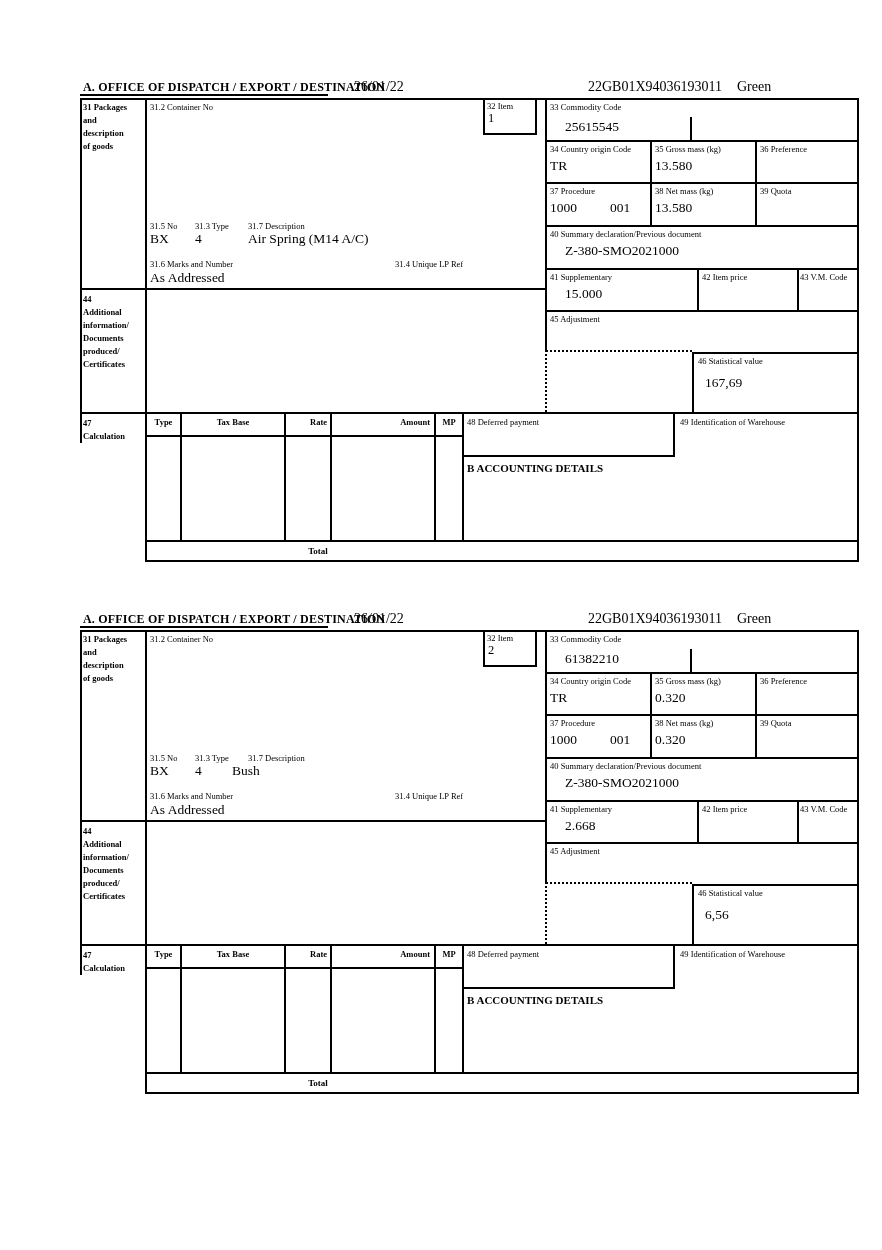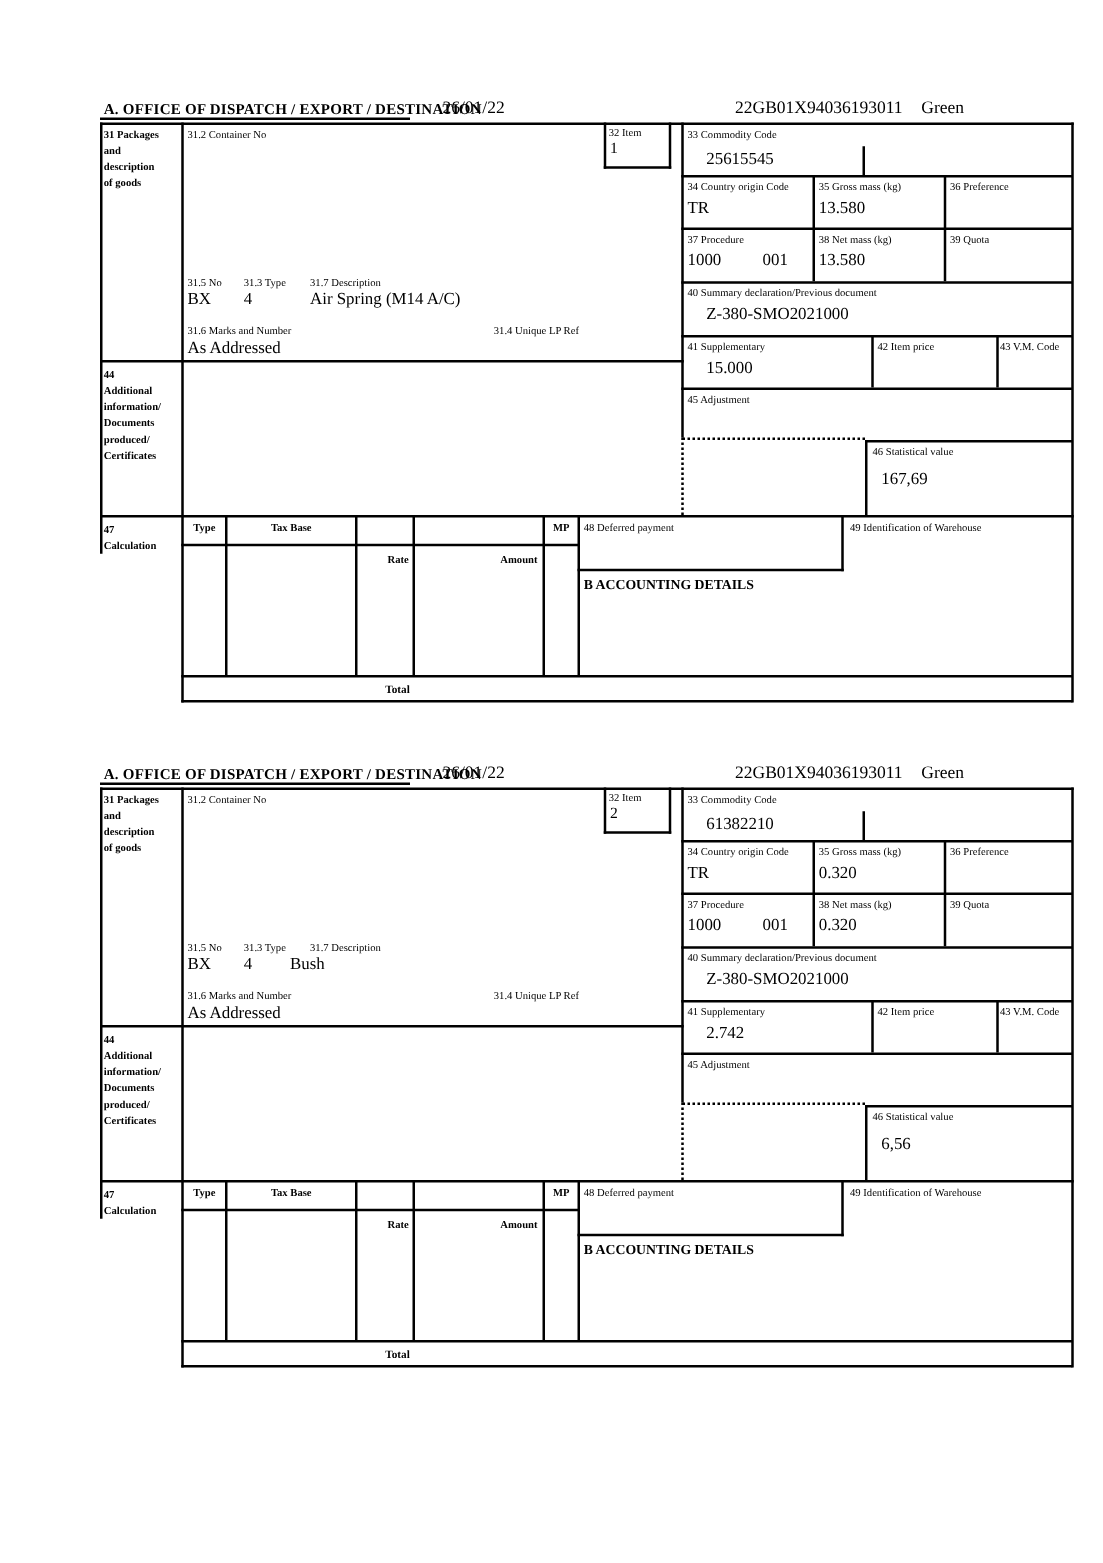--- a/index.html
+++ b/index.html
@@ -8,21 +8,21 @@
   .sec{position:absolute;left:0;width:882px;height:532px;}
   .ln{position:absolute;background:#000;}
   .doth{position:absolute;height:0;border-top:2px dotted #000;}
   .dotv{position:absolute;width:0;border-left:2px dotted #000;}
   .lb{position:absolute;font-weight:normal;font-size:8.5px;line-height:10px;white-space:nowrap;}
   .lbm{position:absolute;font-weight:bold;font-size:8.5px;line-height:13px;white-space:pre-line;}
   .val{position:absolute;font-size:13.5px;line-height:15px;white-space:nowrap;}
   .hdrt{position:absolute;font-weight:bold;font-size:12px;white-space:nowrap;letter-spacing:.2px;}
   .hdrv{position:absolute;font-size:14px;white-space:nowrap;}
   .colh{position:absolute;font-weight:bold;font-size:8.5px;line-height:10px;}
-  .tc{text-align:center;} .tr{text-align:right;margin-top:25px;}
+  .tc{text-align:center;} .tr{text-align:right;}
   .bacc{position:absolute;font-weight:bold;font-size:11px;white-space:nowrap;}
 </style>
 </head>
 <body>
 
   <div class="sec" style="top: 80px;">
 
     <div class="hdrt" style="left:83px;top:0;">A.  OFFICE OF DISPATCH / EXPORT / DESTINATION</div>
     <div class="ln" style="left:80px;top:14px;width:248px;height:2px;"></div>
     <div class="hdrv" style="left:354px;top:-1px;">26/01/22</div>
@@ -177,21 +177,21 @@
     <div class="lb" style="left:655px;top:106px;">38 Net mass (kg)</div>
     <div class="val" style="left:655px;top:120px;">0.320</div>
     <div class="lb" style="left:760px;top:106px;">39 Quota</div>
     <div class="ln" style="left:545px;top:145px;width:313px;height:2px;"></div>
 
     <div class="lb" style="left:550px;top:149px;">40 Summary declaration/Previous document</div>
     <div class="val" style="left:565px;top:163px;">Z-380-SMO2021000</div>
     <div class="ln" style="left:545px;top:188px;width:313px;height:2px;"></div>
 
     <div class="lb" style="left:550px;top:192px;">41 Supplementary</div>
-    <div class="val" style="left:565px;top:206px;">2.742</div>
+    <div class="val" style="left:565px;top:206px;">2.668</div>
     <div class="lb" style="left:702px;top:192px;">42 Item price</div>
     <div class="lb" style="left:800px;top:192px;">43 V.M. Code</div>
     <div class="ln" style="left:697px;top:188px;width:2px;height:42px;"></div>
     <div class="ln" style="left:797px;top:188px;width:2px;height:42px;"></div>
     <div class="ln" style="left:545px;top:230px;width:313px;height:2px;"></div>
 
     <div class="lb" style="left:550px;top:234px;">45 Adjustment</div>
     <div class="doth" style="left:546px;top:270px;width:146px;"></div>
 
     <div class="ln" style="left:692px;top:272px;width:166px;height:2px;"></div>

